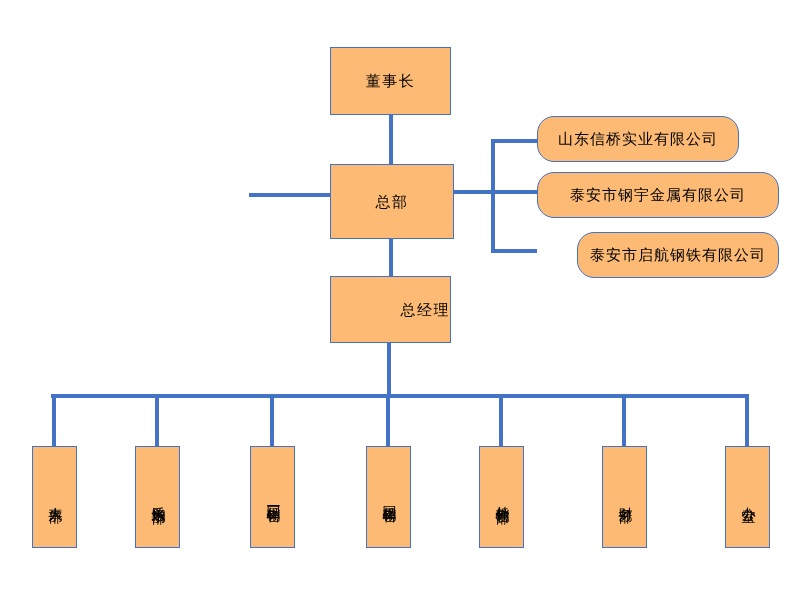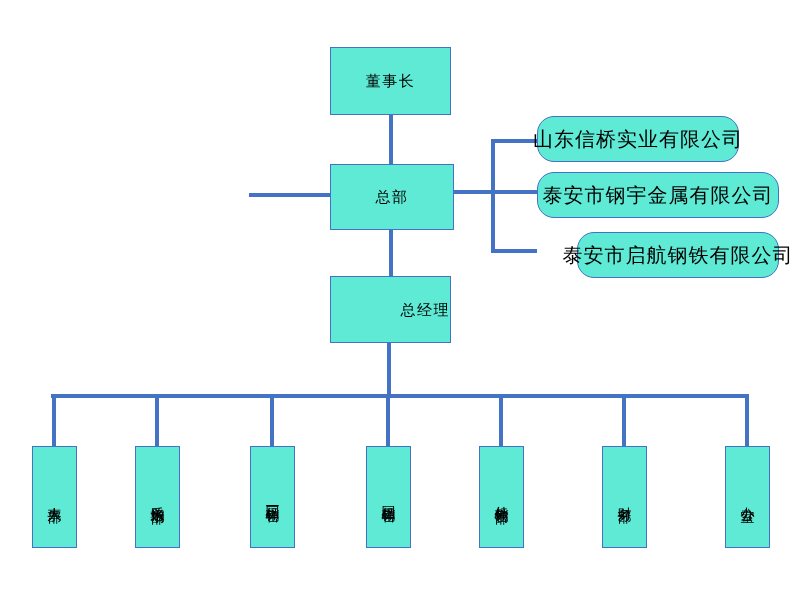--- a/index.html
+++ b/index.html
@@ -12,32 +12,33 @@
     position: relative;
     width: 800px;
     height: 598px;
     background: var(--bg, #ffffff);
     overflow: hidden;
   }
   .node {
     position: absolute;
     box-sizing: border-box;
     border: 1.5px solid var(--box-border, #4472c4);
-    background: #5eead4;
+    background: #fdba74;
     display: flex;
     align-items: center;
     justify-content: center;
     color: var(--text, #000000);
     font-size: 15px;
     letter-spacing: 1.5px;
     text-align: center;
     line-height: 1.2;
     white-space: nowrap;
+    font-family: Liberation Serif, serif;
   }
-  .node.wide { font-size: 20px; letter-spacing: 1px; border-radius: 17px; }
+  .node.wide { font-size: 15px; letter-spacing: 1px; border-radius: 17px; }
   .node.vertical { font-size: 14px; }
   .node.vertical .lbl {
     writing-mode: vertical-rl;
     text-orientation: upright;
     letter-spacing: 1px;
     white-space: nowrap;
   }
   .conn {
     position: absolute;
     background: var(--connector, #4472c4);
@@ -61,21 +62,21 @@
   <div class="conn" style="left:155px; top:394px; width:4px; height:52px;"></div>
   <div class="conn" style="left:270px; top:394px; width:4px; height:52px;"></div>
   <div class="conn" style="left:386px; top:394px; width:4px; height:52px;"></div>
   <div class="conn" style="left:499px; top:394px; width:4px; height:52px;"></div>
   <div class="conn" style="left:622px; top:394px; width:4px; height:52px;"></div>
   <div class="conn" style="left:745px; top:394px; width:4px; height:52px;"></div>
 
   <div class="node" style="left:330px; top:47px;  width:121px; height:68px;">
     <span class="lbl">董事长</span>
   </div>
-  <div class="node" style="left:330px; top:164px; width:124px; height:66px;">
+  <div class="node" style="left:330px; top:164px; width:124px; height:75px;">
     <span class="lbl">总部</span>
   </div>
   <div class="node" style="left:330px; top:276px; width:121px; height:67px;justify-content:flex-end;">
     <span class="lbl">总经理</span>
   </div>
 
   <div class="node wide" style="left:537px; top:116px; width:202px; height:46px;">
     <span class="lbl">山东信桥实业有限公司</span>
   </div>
   <div class="node wide" style="left:537px; top:172px; width:242px; height:46px;">

